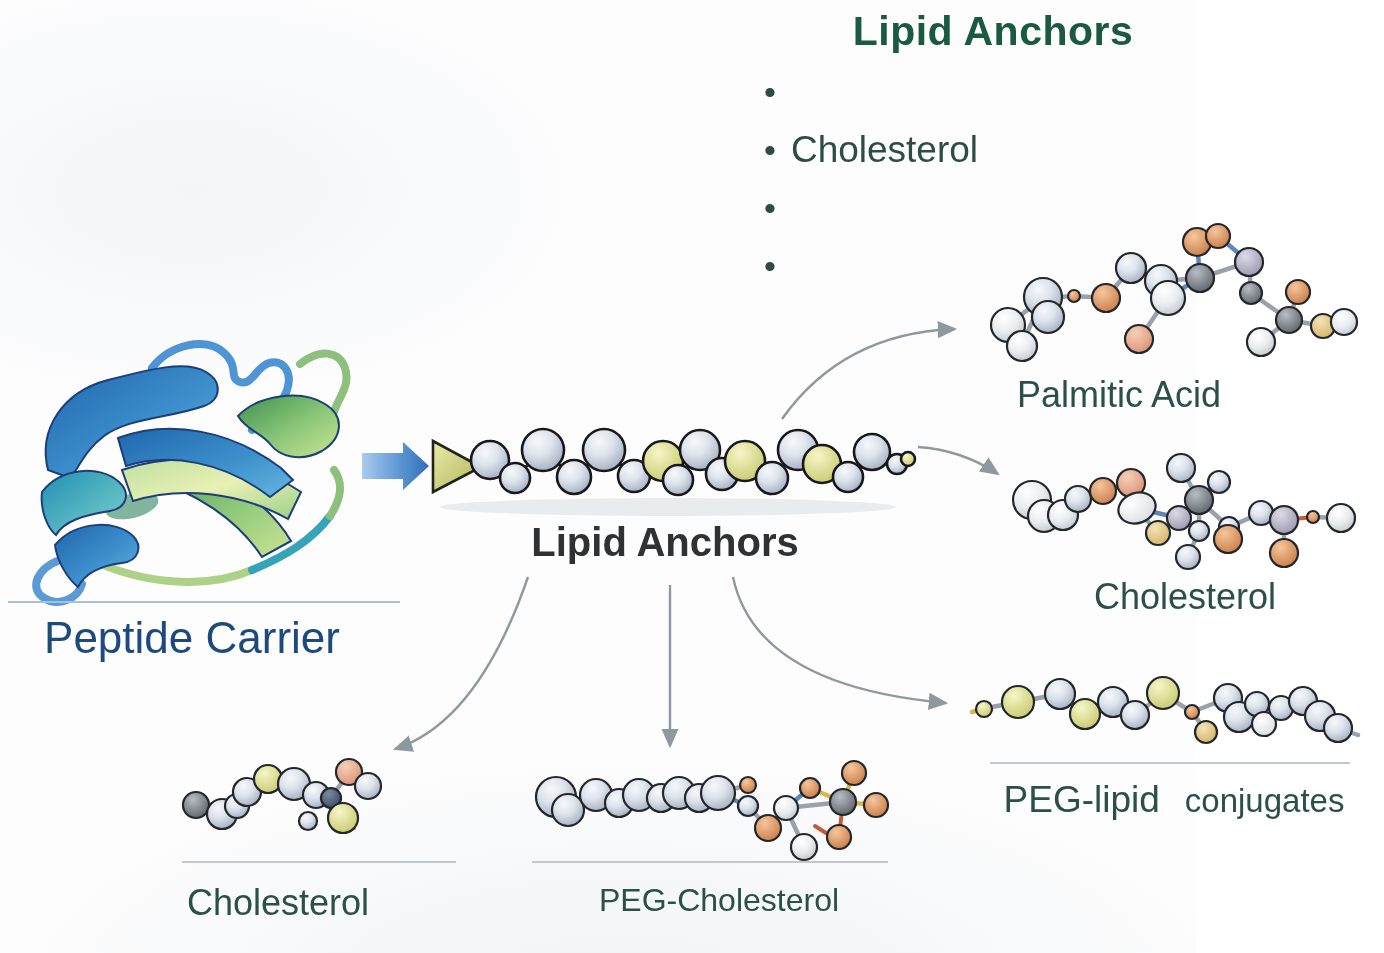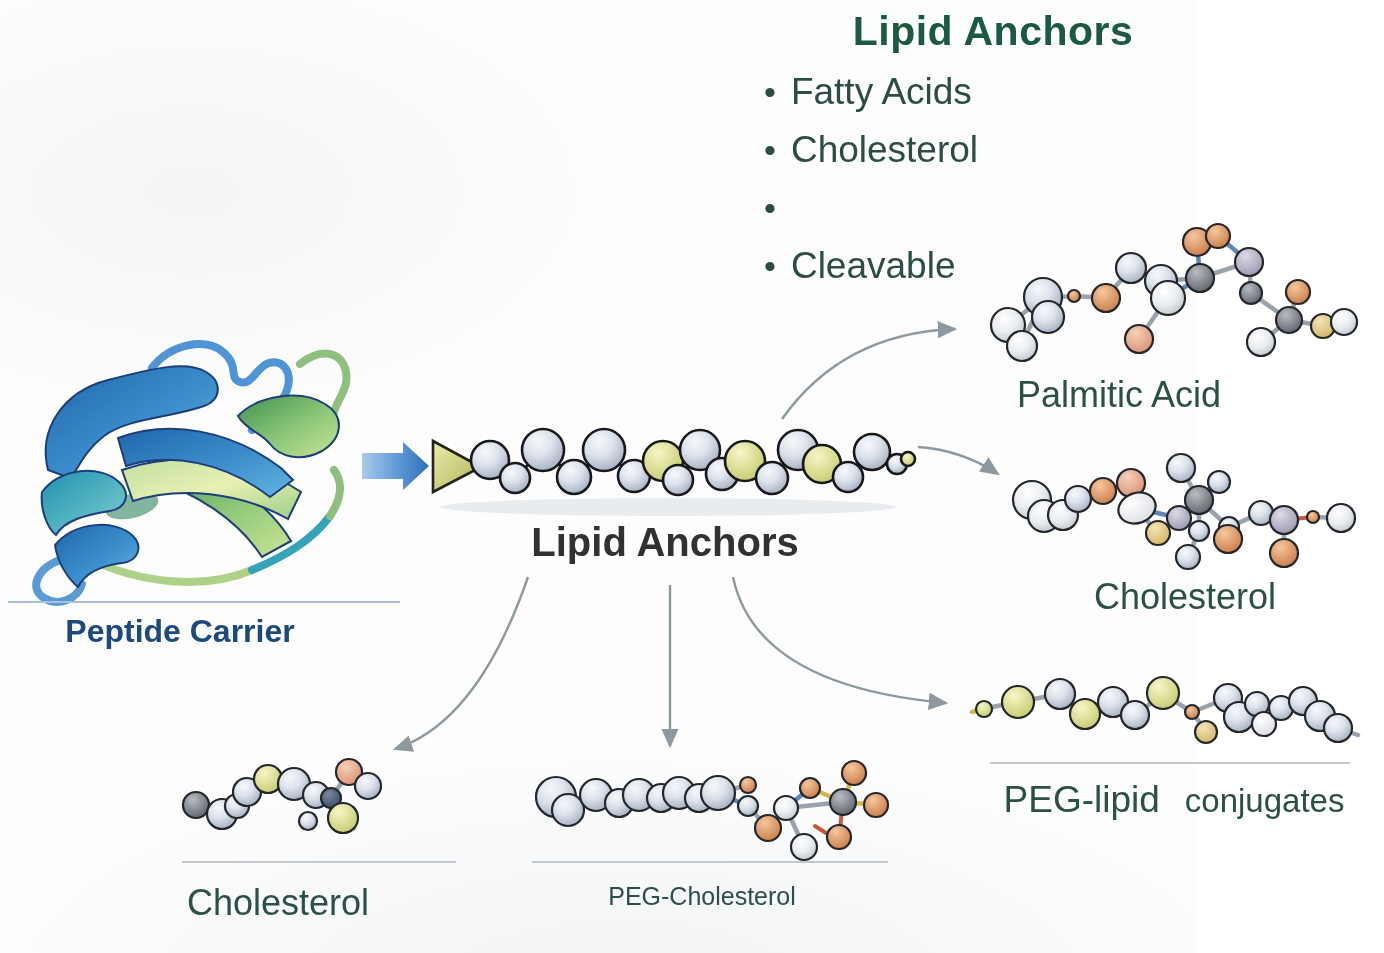--- a/index.html
+++ b/index.html
@@ -14,28 +14,28 @@
   svg.art{position:absolute;left:0;top:0;width:1384px;height:953px;}
 
   
   .lbl{position:absolute;color:var(--label-green,#2b5047);text-align:center;white-space:nowrap;}
   .legend{position:absolute;left:758px;top:8px;width:470px;}
   .legend h1{margin:0 0 8px 0;font-size:41px;font-weight:bold;color:var(--title-green,#1a5a41);text-align:center;letter-spacing:.5px;}
   .legend ul{list-style:none;margin:0;padding:0 0 0 6px;}
   .legend li{display:flex;align-items:baseline;gap:15px;font-size:37px;line-height:58px;color:var(--bullet-green,#2d4c46);}
   .legend .dot{font-size:34px;}
 
-  .peptide-lbl{left:4px;top:613px;width:352px;font-size:32px;font-weight:bold;color:var(--peptide-blue,#1d4a7d);}
+  .peptide-lbl{left:16px;top:613px;width:352px;font-size:44px;font-weight:normal;color:var(--peptide-blue,#1d4a7d);}
   .chain-lbl{left:500px;top:520px;width:330px;font-size:40px;font-weight:bold;color:var(--chain-gray,#333);}
   .palmitic-lbl{left:944px;top:374px;width:350px;font-size:36px;}
   .chol-right-lbl{left:1010px;top:576px;width:350px;font-size:36px;}
   .peg-lipid-lbl{left:998px;top:779px;width:352px;font-size:37px;}
   .peg-lipid-lbl .sub{font-size:33px;margin-left:25px;}
   .chol-left-lbl{left:103px;top:882px;width:350px;font-size:36px;}
-  .peg-chol-lbl{left:527px;top:882px;width:350px;font-size:25px;}
+  .peg-chol-lbl{left:544px;top:882px;width:350px;font-size:32px;}
 
   
   .arrow{stroke:var(--arrow-gray,#8d999f);stroke-width:2.4;fill:none;}
   .ahead{fill:var(--arrow-gray,#8d999f);}
   .bond{stroke:#98a1ac;stroke-width:4.5;stroke-linecap:round;fill:none;}
   .bond-blue{stroke:#5d87b8;stroke-width:4.5;stroke-linecap:round;fill:none;}
   .bond-yel{stroke:#d9b54a;stroke-width:4.5;stroke-linecap:round;fill:none;}
   .bond-red{stroke:#c4593f;stroke-width:4;stroke-linecap:round;fill:none;}
   .atom{stroke:#23262b;stroke-width:2.2;}
   .chainball{stroke:#17171c;stroke-width:2.6;}
@@ -299,32 +299,30 @@
     <circle class="atom" cx="804" cy="847" r="13" fill="url(#gLight)"></circle>
   </g>
   <line class="divider" x1="532" y1="862" x2="888" y2="862"></line>
 </svg>
 
 <div class="legend">
   <h1>Lipid Anchors</h1>
   <ul>
     <li>
           <span class="dot">•</span>
-          <span>Fatty Acids</span>
         </li>
     <li>
           <span class="dot">•</span>
           <span>Cholesterol</span>
         </li>
     <li>
           <span class="dot">•</span>
         </li>
     <li>
           <span class="dot">•</span>
-          <span>Cleavable</span>
         </li>
   </ul>
 </div>
 
 <div class="lbl peptide-lbl">Peptide Carrier</div>
 <div class="lbl chain-lbl">Lipid Anchors</div>
 <div class="lbl palmitic-lbl">Palmitic Acid</div>
 <div class="lbl chol-right-lbl">Cholesterol</div>
 <div class="lbl peg-lipid-lbl"><span>PEG-lipid</span><span class="sub">conjugates</span></div>
 <div class="lbl chol-left-lbl">Cholesterol</div>

